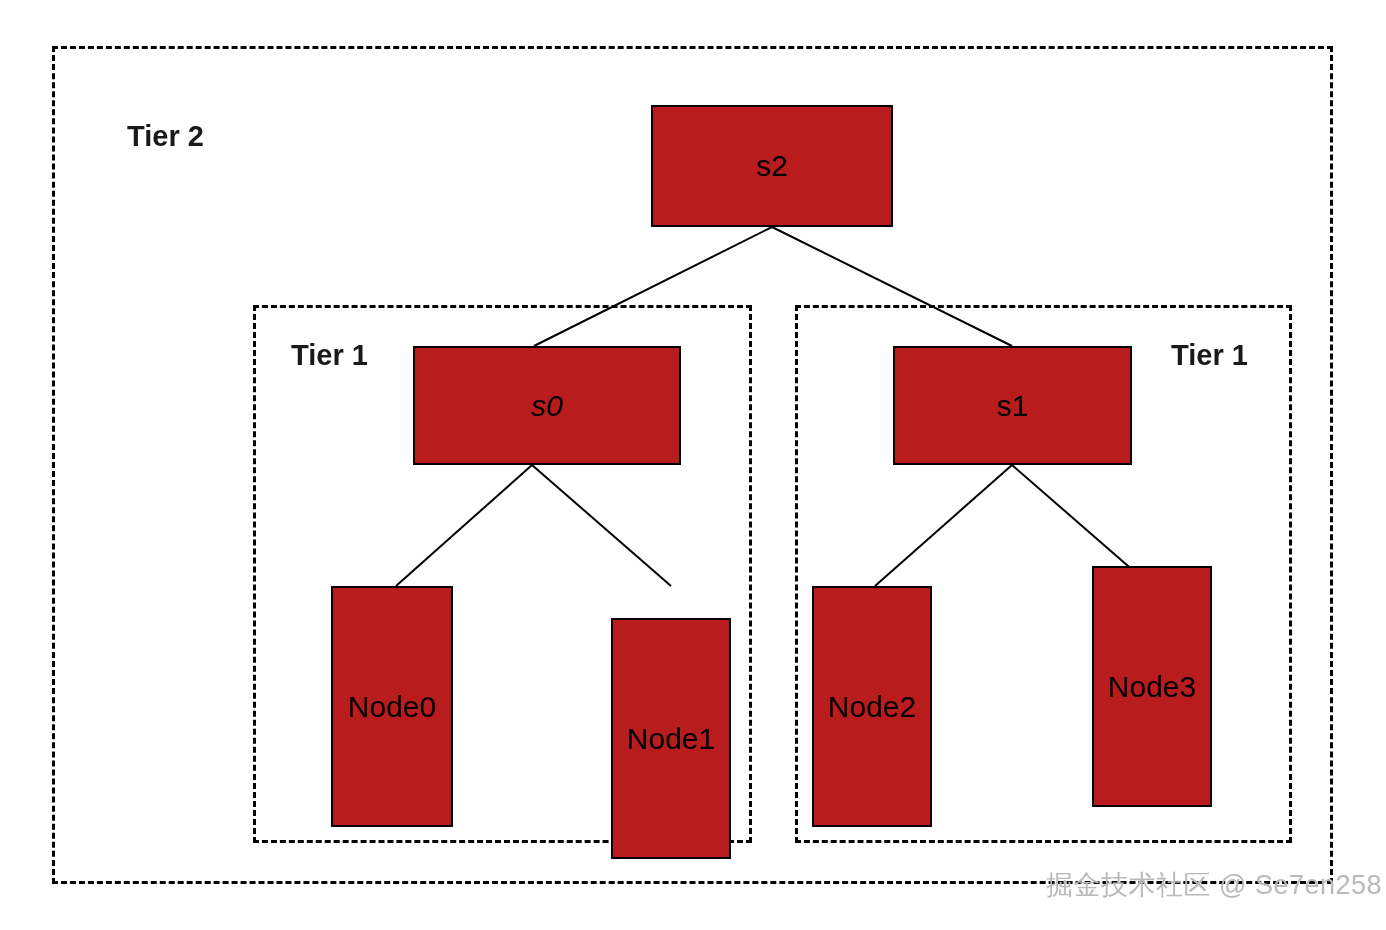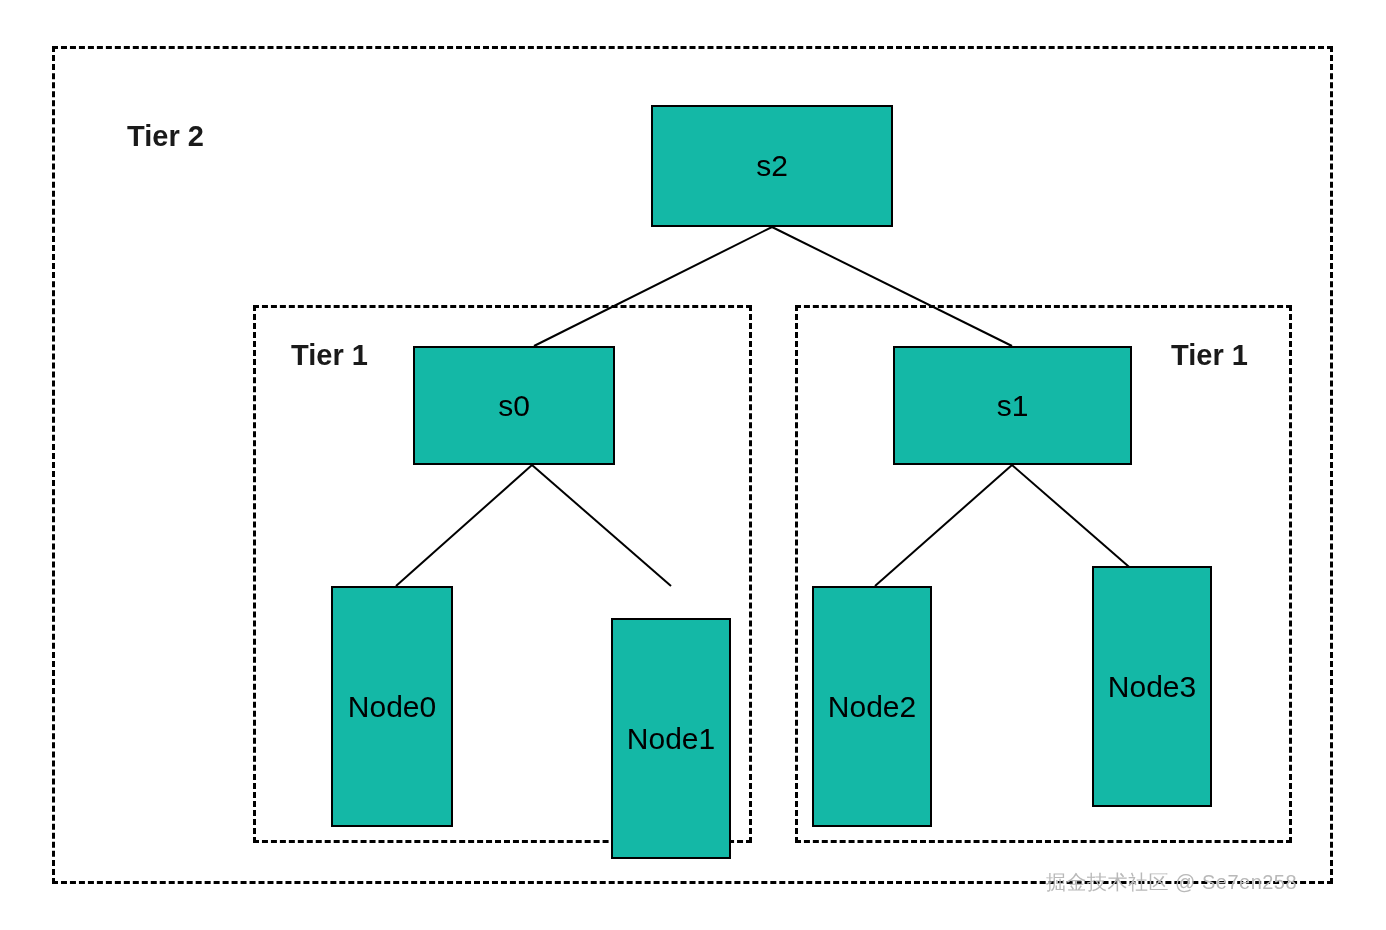--- a/index.html
+++ b/index.html
@@ -38,40 +38,40 @@
     font-size: 29px;
     color: #1a1a1a;
     white-space: nowrap;
     line-height: 1;
     font-weight: bold;
   }
   .nodebox {
     position: absolute;
     border: 2px solid #000000;
     box-sizing: border-box;
-    background: #14b8a6;
+    background: #b91c1c;
     display: flex;
     align-items: center;
     justify-content: center;
   }
   .nodebox .caption {
     font-size: 30px;
     color: #000000;
     line-height: 1;
     white-space: nowrap;
   }
   .switchbox .caption {
     font-size: 30px;
   }
   .leafbox .caption {
     font-size: 30px;
   }
   .watermark {
     position: absolute;
-    font-size: 20px;
+    font-size: 27px;
     color: #b9b9b9;
     white-space: nowrap;
     line-height: 1;
     letter-spacing: 0.5px;
   }
 </style>
 </head>
 <body>
 
 <div id="canvas">
@@ -91,21 +91,21 @@
   <div class="zone" id="zone-tier1-left" style="left: 253px; top: 305px; width: 499px; height: 538px;"></div>
   <div class="zone-label" id="zone-tier1-left-label" style="left: 291px; top: 341px;">Tier 1</div>
 
   <div class="zone" id="zone-tier1-right" style="left: 795px; top: 305px; width: 497px; height: 538px;"></div>
   <div class="zone-label" id="zone-tier1-right-label" style="left: 1171px; top: 341px;">Tier 1</div>
 
   <div class="nodebox switchbox" id="box-s2" style="left: 651px; top: 105px; width: 242px; height: 122px;">
     <span class="caption">s2</span>
   </div>
 
-  <div class="nodebox switchbox" id="box-s0" style="left: 413px; top: 346px; width: 202px; height: 119px;">
+  <div class="nodebox switchbox" id="box-s0" style="left: 413px; top: 346px; width: 268px; height: 119px; font-style: italic;">
     <span class="caption">s0</span>
   </div>
 
   <div class="nodebox switchbox" id="box-s1" style="left: 893px; top: 346px; width: 239px; height: 119px;">
     <span class="caption">s1</span>
   </div>
 
   <div class="nodebox leafbox" id="box-node0" style="left: 331px; top: 586px; width: 122px; height: 241px;">
     <span class="caption">Node0</span>
   </div>

